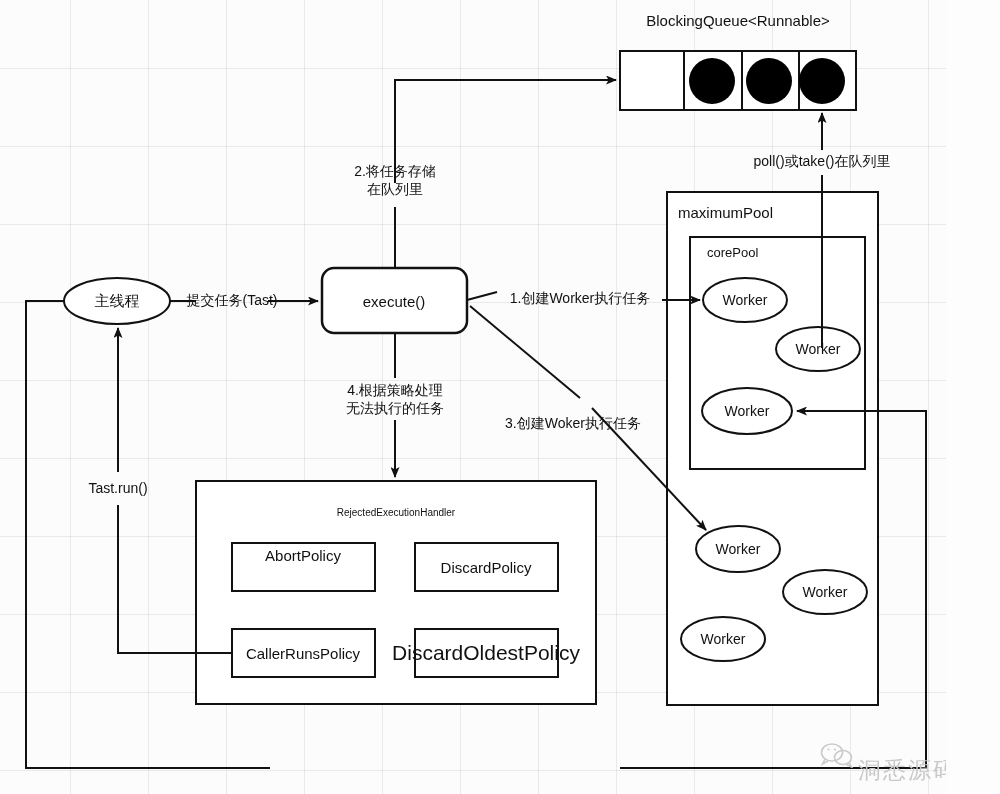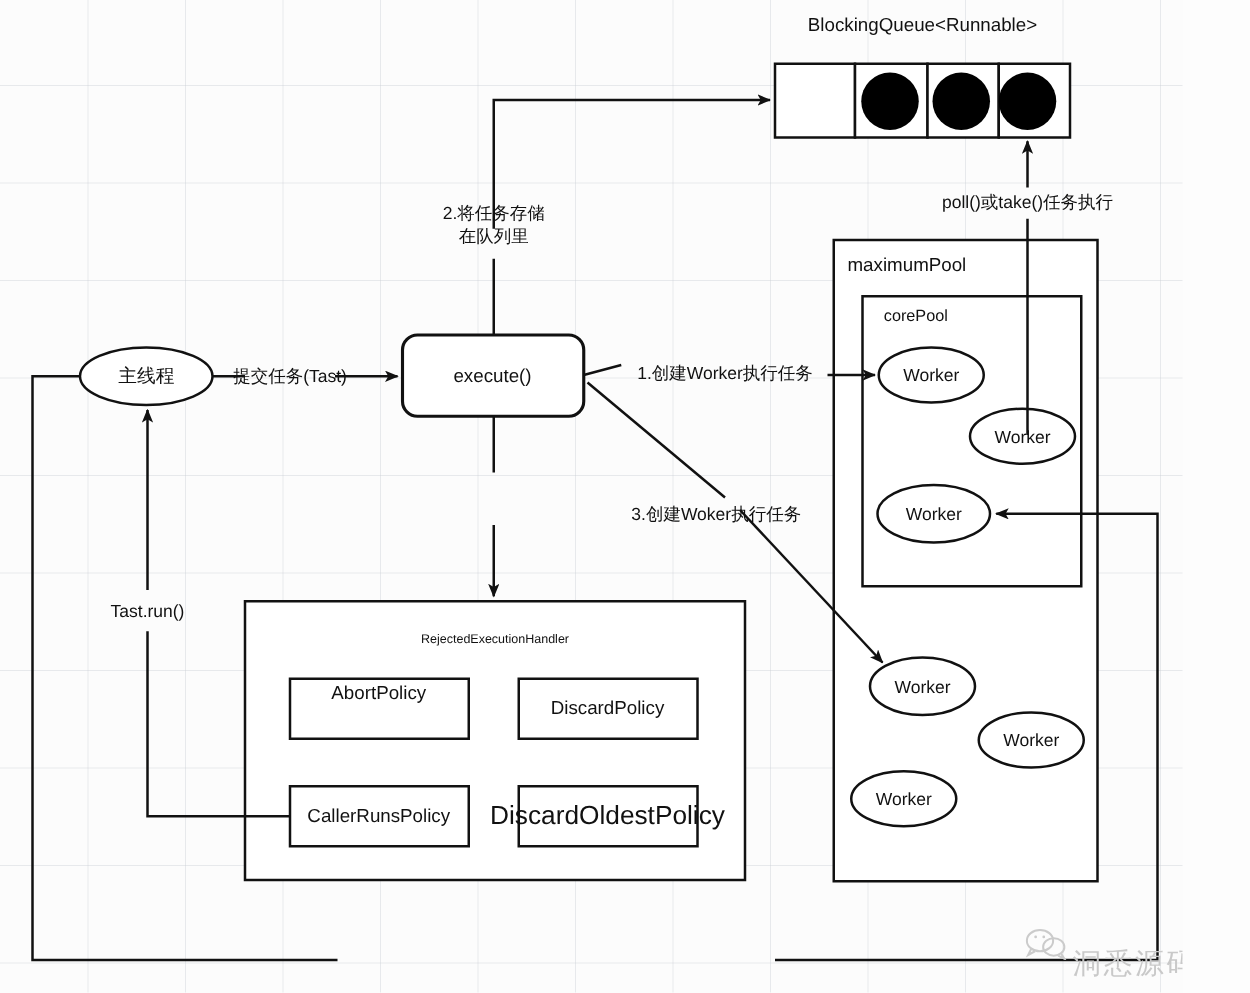--- a/index.html
+++ b/index.html
@@ -152,24 +152,28 @@
 
   <div class="lbl ctr" style="left:232px;top:301px;font-size:14px;">提交任务(Tast)</div>
 
   <div class="lbl ctr" style="left:395px;top:180px;font-size:14px;">
     <span>2.将任务存储</span><br>
     <span>在队列里</span>
   </div>
 
   <div class="lbl ctr" style="left:580px;top:299px;font-size:14px;">1.创建Worker执行任务</div>
 
-  <div class="lbl ctr" style="left:573px;top:412px;font-size:14px;">3.创建Woker执行任务</div>
+  <div class="lbl ctr" style="left:573px;top:424px;font-size:14px;">3.创建Woker执行任务</div>
 
+  <div class="lbl ctr" style="left:395px;top:399px;font-size:14px;">
+    <span>4.根据策略处理</span><br>
+    <span>无法执行的任务</span>
+  </div>
 
-  <div class="lbl ctr" style="left:822px;top:162px;font-size:14px;">poll()或take()任务执行</div>
+  <div class="lbl ctr" style="left:822px;top:162px;font-size:14px;">poll()或take()在队列里</div>
 
   <div class="lbl ctr" style="left:118px;top:489px;font-size:14px;">Tast.run()</div>
 
 
   <div class="wm-icon" style="left:820px;top:742px;">
     <svg width="34" height="26" viewBox="0 0 34 26" fill="none" stroke="#cbcbcb" stroke-width="1.6">
       <ellipse cx="12" cy="10.5" rx="10.5" ry="8.5"></ellipse>
       <path d="M5 17 L2.5 22 L8 19"></path>
       <circle cx="8.5" cy="7.5" r="1.1" fill="#cbcbcb" stroke="none"></circle>
       <circle cx="15" cy="7.5" r="1.1" fill="#cbcbcb" stroke="none"></circle>

